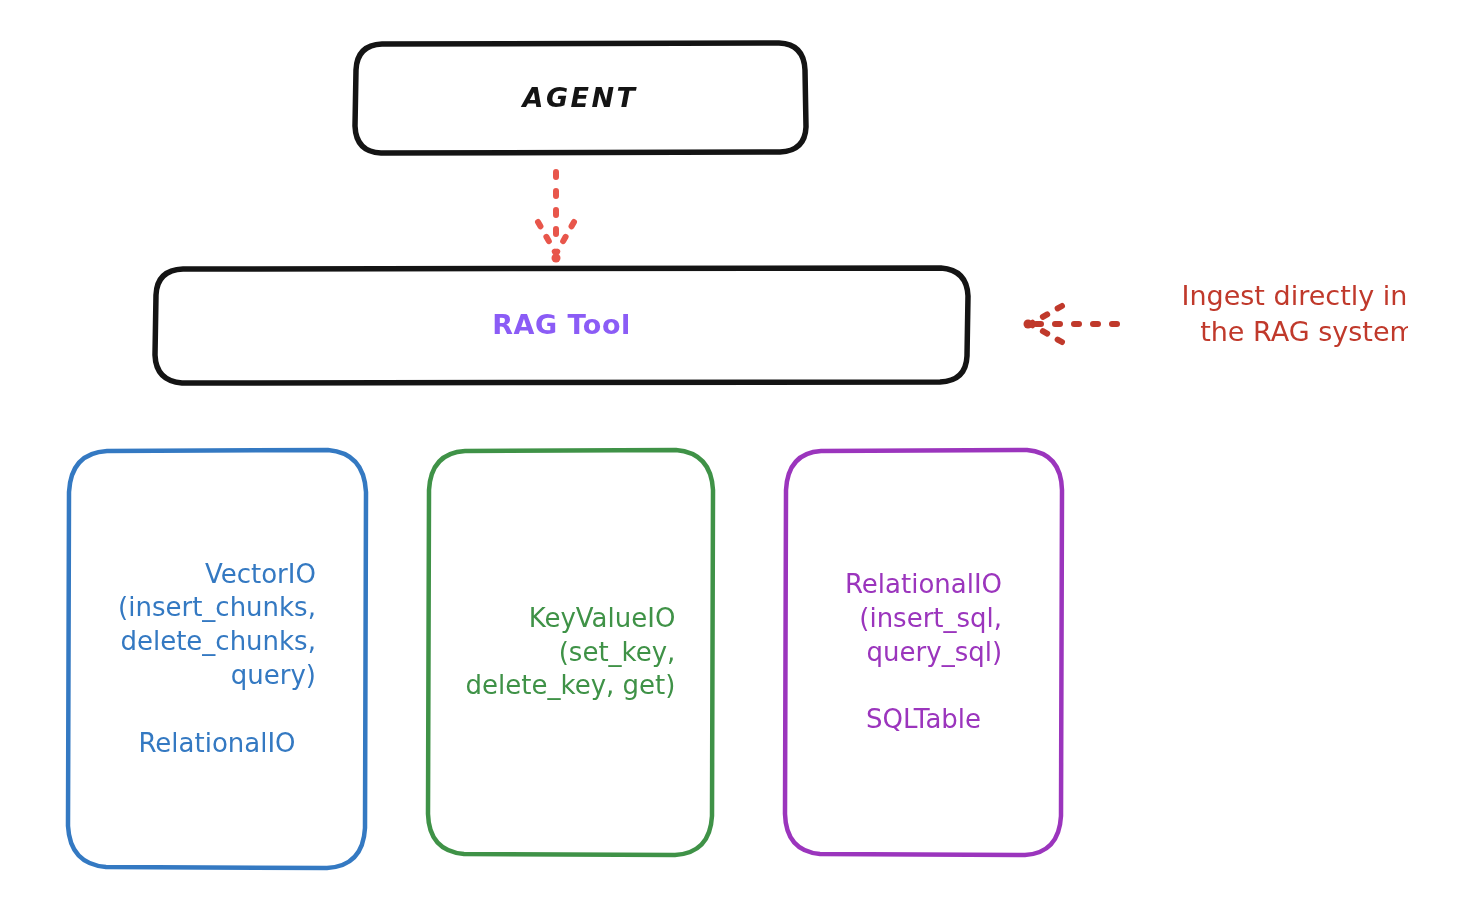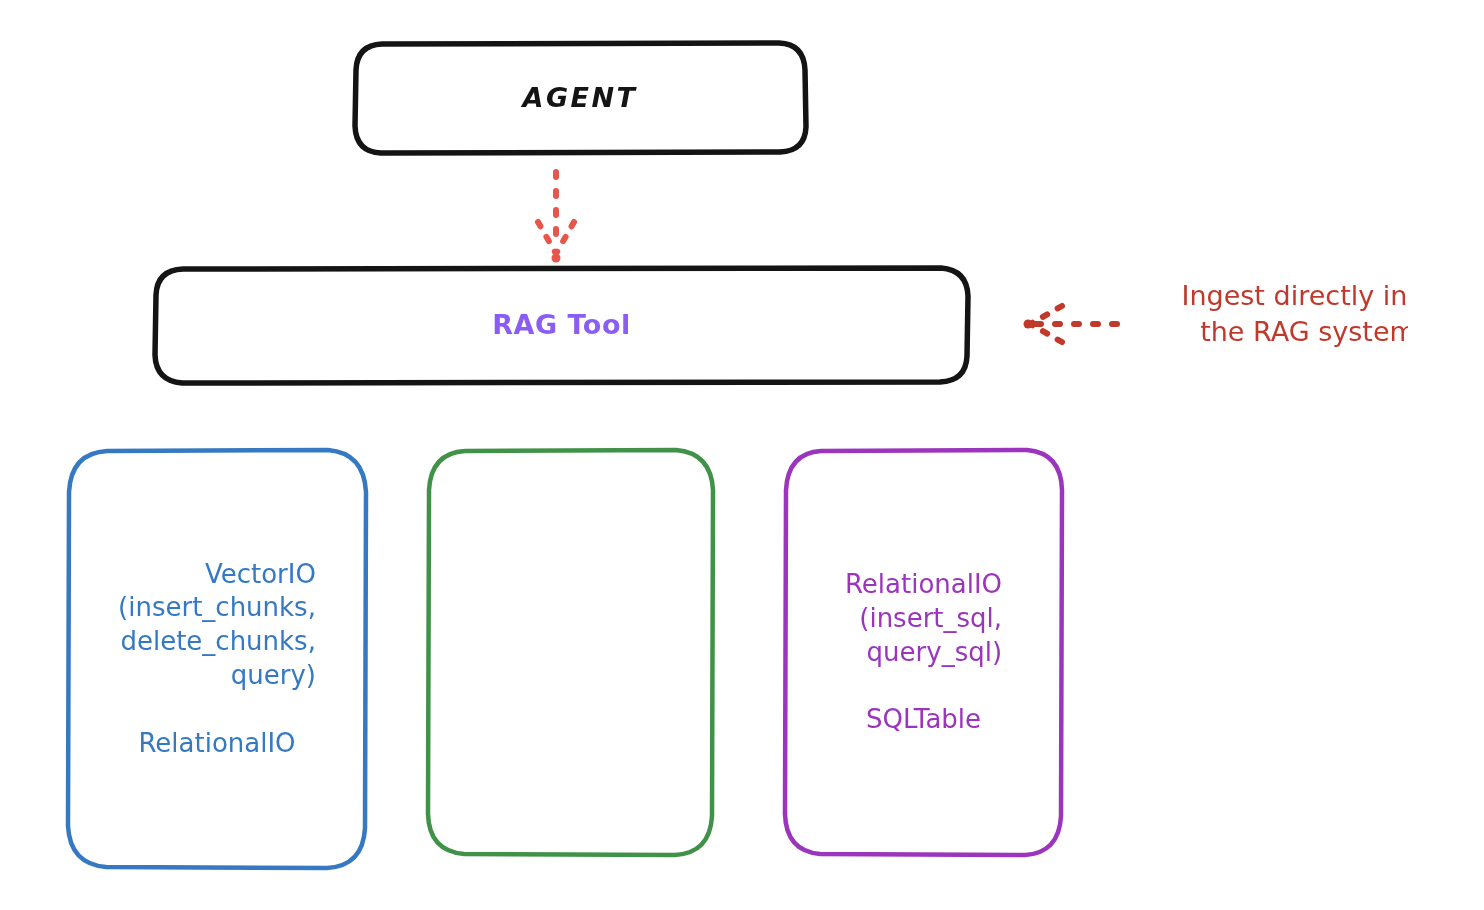--- a/index.html
+++ b/index.html
@@ -175,20 +175,23 @@
       <div class="node-label primary">VectorIO
 (insert_chunks,
 delete_chunks,
 query)</div>
       <div class="node-label secondary">RelationalIO</div>
     </div>
   </div>
 
   <div class="node provider" id="keyvalueio-node">
     <div class="stack">
+      <div class="node-label primary">KeyValueIO
+(set_key,
+delete_key, get)</div>
     </div>
   </div>
 
   <div class="node provider" id="relationalio-node">
     <div class="stack">
       <div class="node-label primary">RelationalIO
 (insert_sql,
 query_sql)</div>
       <div class="node-label secondary">SQLTable</div>
     </div>

